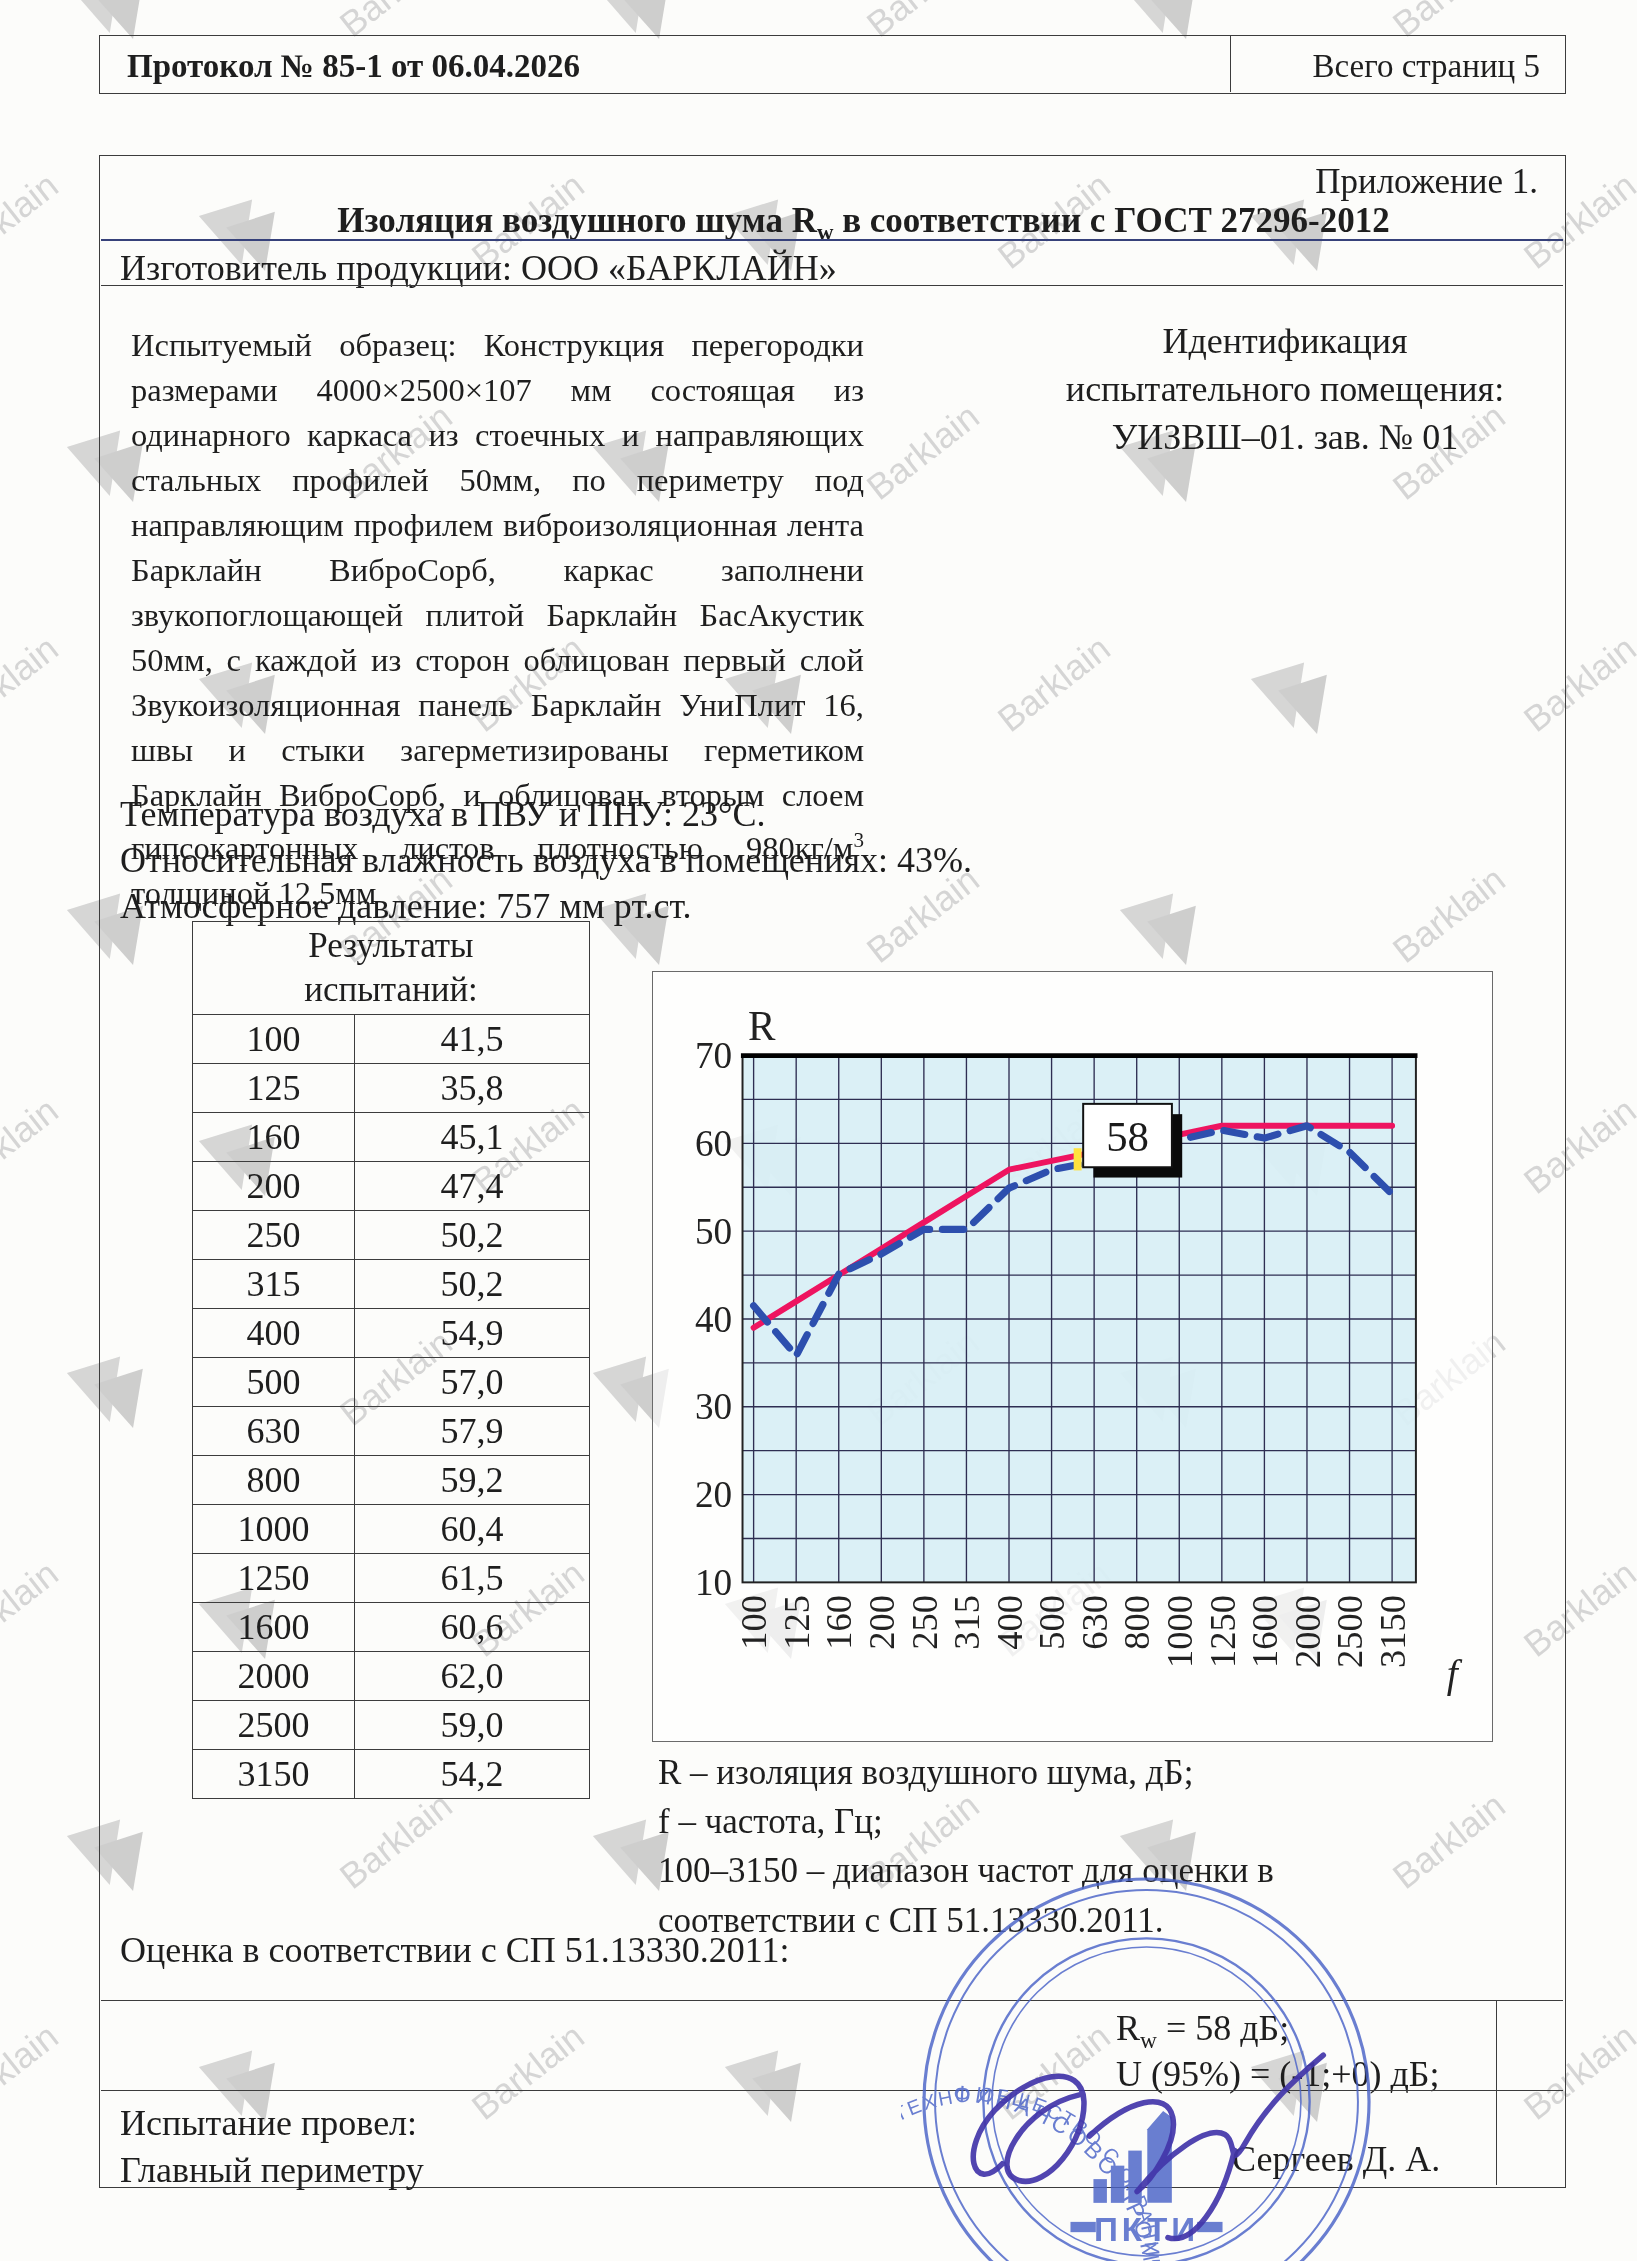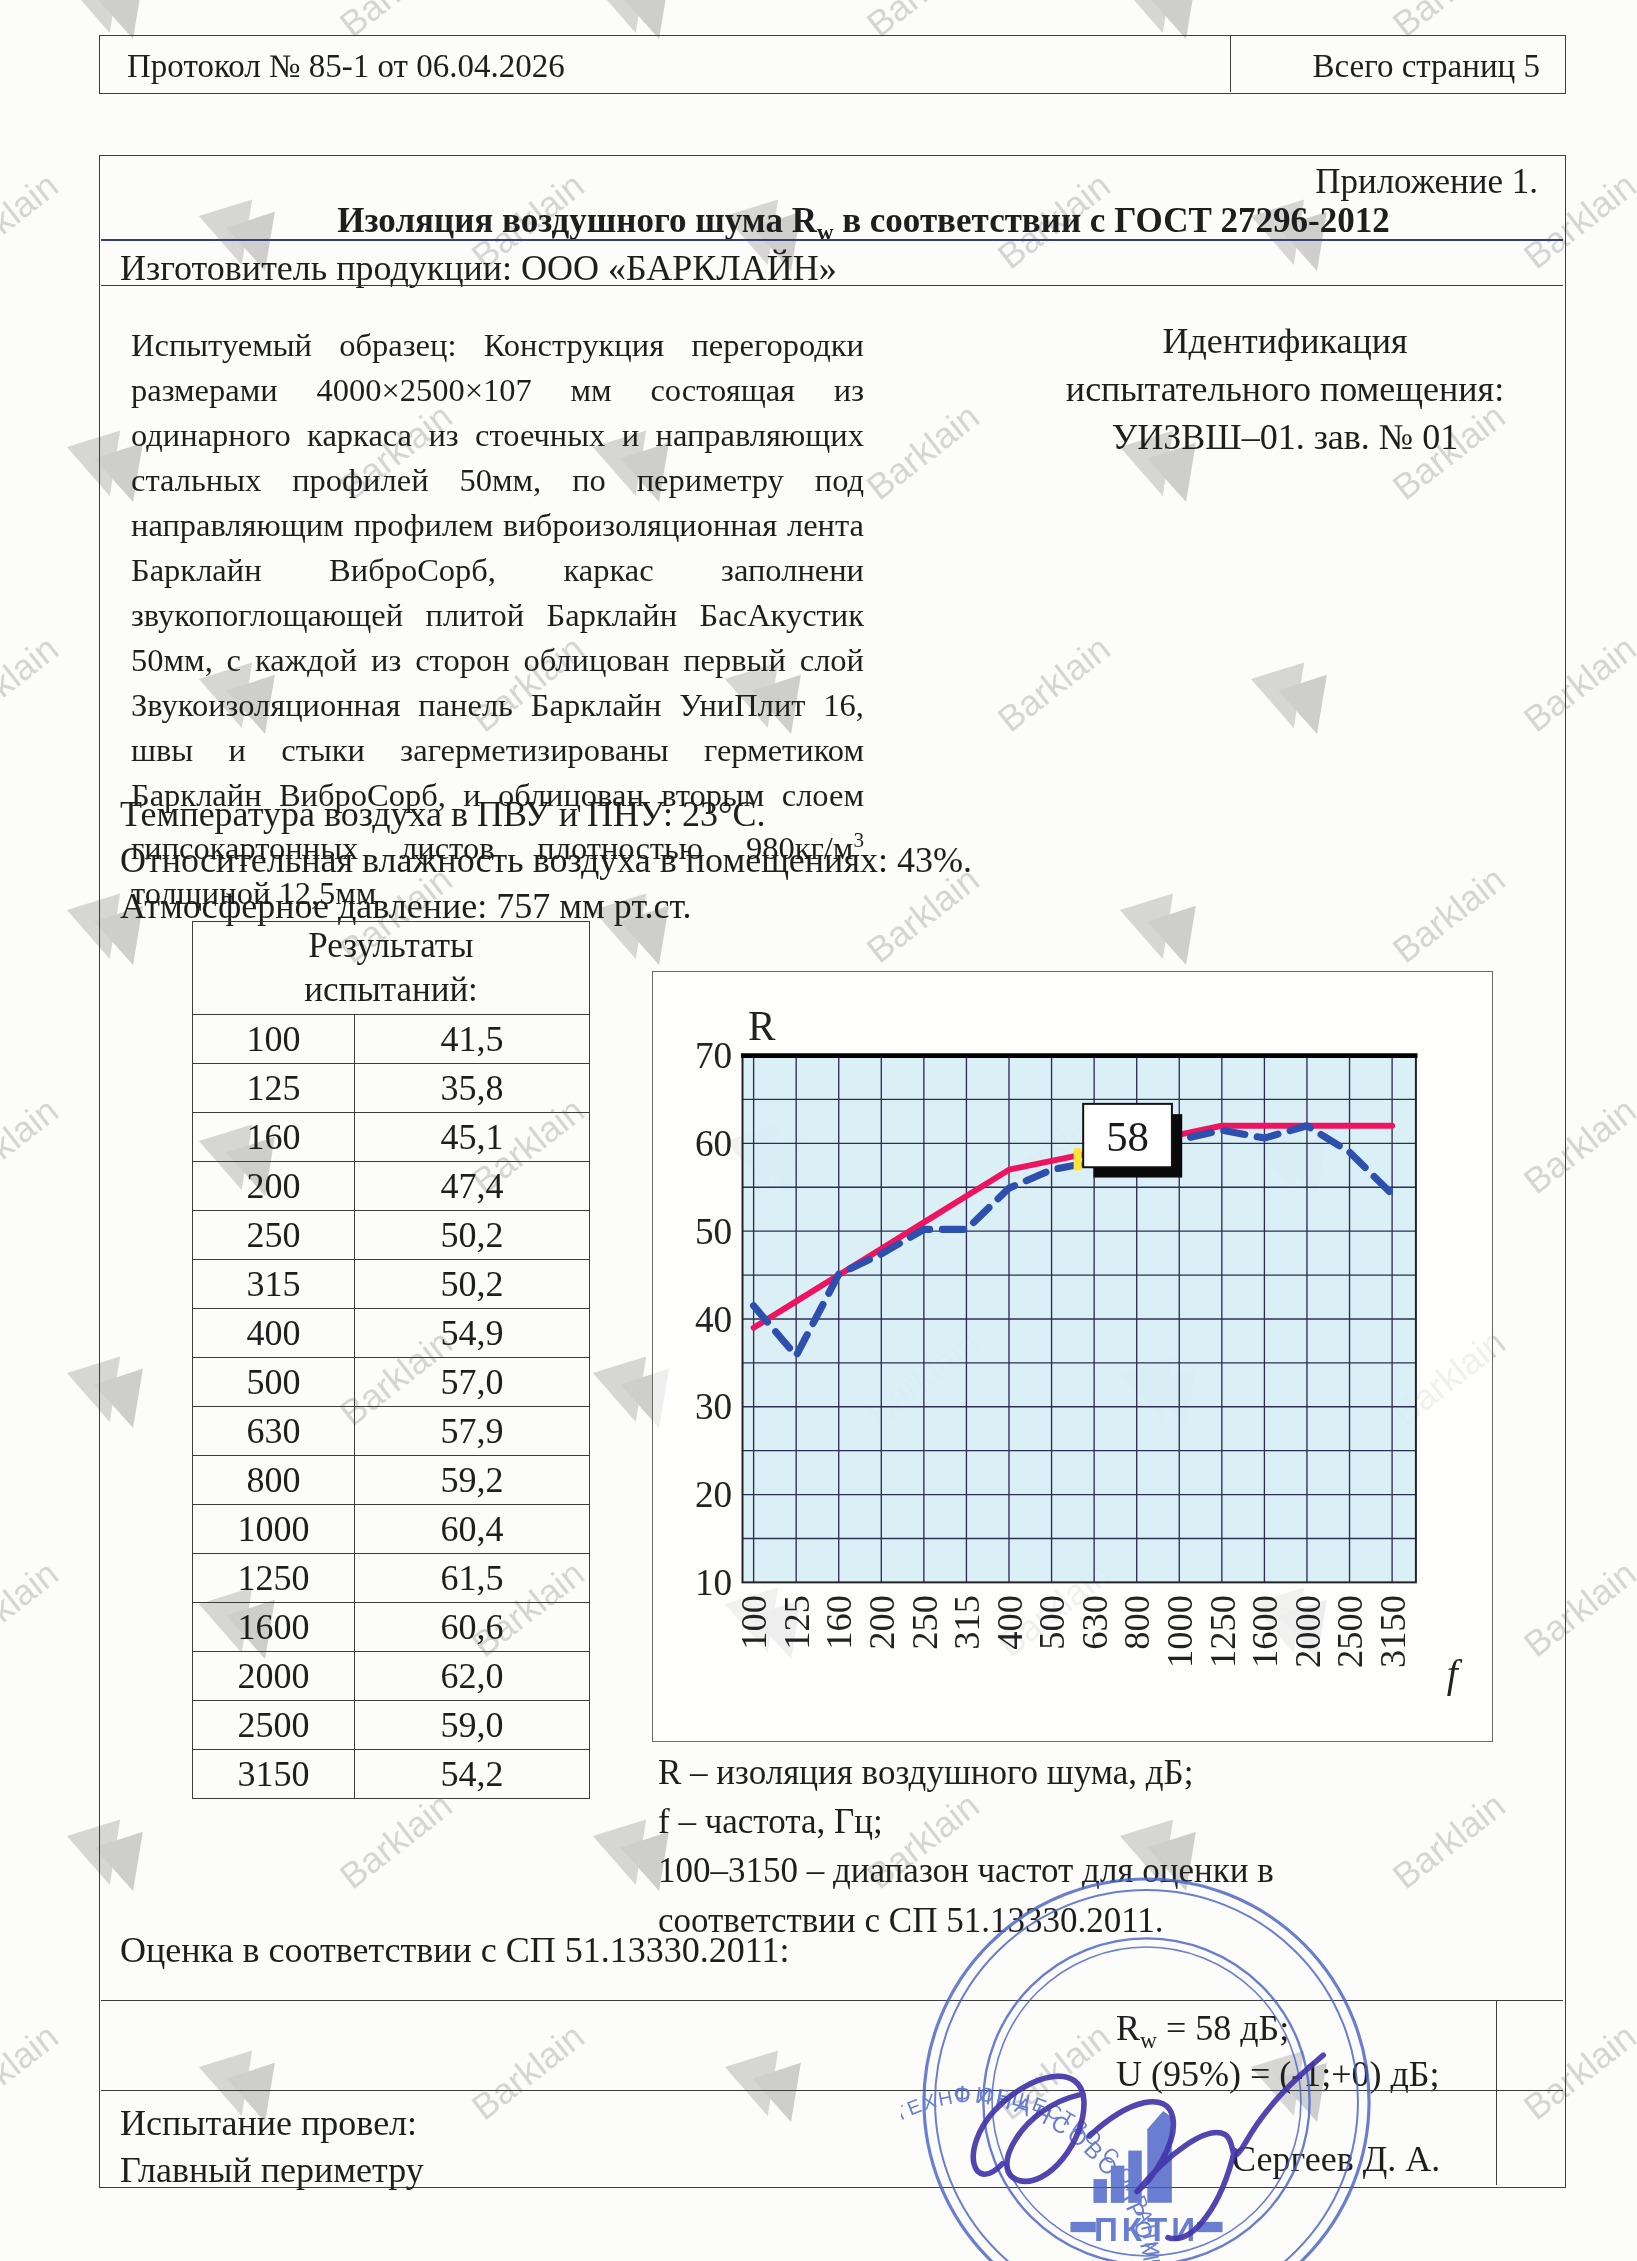--- a/index.html
+++ b/index.html
@@ -195,21 +195,21 @@
           <polygon points="4,12 74,2 48,82" fill="#c8c8c8"></polygon>
           <polygon points="36,32 100,22 76,94" fill="#bdbdbd"></polygon>
         </svg></div>
       <div class="wm wm-text" style="left: 1515px; top: 2051px;">Barklain</div>
     </div>
 
   <div class="layer-content">
 
     <div class="box" style="left:99px;top:35px;width:1465px;height:57px;"></div>
     <div class="vline" style="left:1230px;top:35px;height:57px;"></div>
-    <div class="t header-cell" style="left:127px;top:48px;">Протокол № 85-1 от 06.04.2026</div>
+    <div class="t header-cell" style="left:127px;top:48px;font-weight:bold;">Протокол № 85-1 от 06.04.2026</div>
     <div class="t header-cell" style="left:1278px;top:48px;width:262px;text-align:right;">Всего страниц 5</div>
 
     <div class="box" style="left:99px;top:155px;width:1465px;height:2031px;"></div>
 
     <div class="t" style="left:1221px;top:162px;width:317px;text-align:right;font-size:35px;">Приложение 1.</div>
 
     <div class="t title-line" style="left:99px;top:201px;width:1465px;text-align:center;padding-left:32px;">
       <span>Изоляция воздушного шума R</span><sub>w</sub><span> в соответствии с ГОСТ 27296-2012</span>
     </div>
     <div class="hline" style="left:101px;top:239px;width:1462px;border-top:2.4px solid #36417a;"></div>

